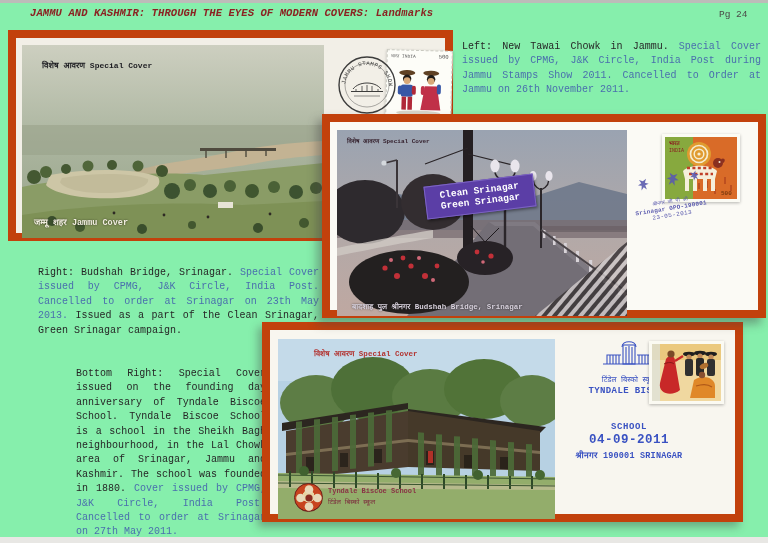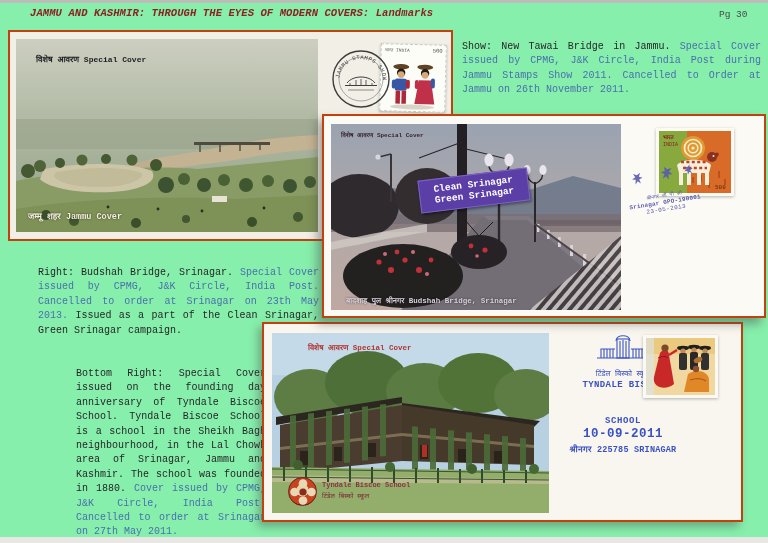--- a/index.html
+++ b/index.html
@@ -8,21 +8,21 @@
   .edge-top{position:absolute;left:0;top:0;width:768px;height:3px;background:#bdbcb9;}
   .edge-bottom{position:absolute;left:0;top:537px;width:768px;height:6px;background:#cfcecb;border-top:1px solid #b5b4b1;}
 
   .header-title{position:absolute;left:30px;top:7px;font-size:10.5px;font-weight:bold;
         font-style:italic;color:#8b2323;letter-spacing:.1px;white-space:nowrap;}
   .page-num{position:absolute;left:719px;top:9px;font-size:9.5px;color:#4b4b49;}
 
   .caption{position:absolute;font-size:10px;line-height:1.44;color:#262626;text-align:justify;}
   .blue{color:#4a6fad;}
 
-  .cover{position:absolute;border:2px solid #c2410c;box-sizing:border-box;}
+  .cover{position:absolute;border:8px solid #c2410c;box-sizing:border-box;}
   #cover1{left:8px;top:30px;width:445px;height:211px;background:#f2efe7;z-index:1;}
   #cover2{left:322px;top:114px;width:444px;height:204px;background:#fbfaf5;z-index:3;
           box-shadow:-5px 6px 9px rgba(70,70,70,.45);}
   #cover3{left:262px;top:322px;width:481px;height:200px;background:#f8f6ef;z-index:2;
           box-shadow:-4px 5px 8px rgba(70,70,70,.4);}
 
   .photo{position:absolute;overflow:hidden;}
   #photo1{left:6px;top:7px;width:302px;height:193px;}
   #photo2{left:7px;top:8px;width:290px;height:186px;}
   #photo3{left:8px;top:9px;width:277px;height:180px;}
@@ -83,21 +83,21 @@
   #text-tyndale{left:76px;top:357px;width:190px;}
 </style>
 </head>
 <body>
 
 <div class="page">
   <div class="edge-top"></div>
   <div class="edge-bottom"></div>
 
   <div class="header-title">JAMMU AND KASHMIR: THROUGH THE EYES OF MODERN COVERS: Landmarks</div>
-  <div class="page-num">Pg 30</div>
+  <div class="page-num">Pg 24</div>
 
   <div class="cover" id="cover1">
     <div class="photo" id="photo1">
       <svg viewBox="0 0 302 193" preserveAspectRatio="none">
         <defs>
           <linearGradient id="g1" x1="0" y1="0" x2="0" y2="1">
             <stop offset="0" stop-color="#cdcfc0"></stop>
               <stop offset="0.5" stop-color="#abb59f"></stop>
               <stop offset="1" stop-color="#97a388"></stop>
           </linearGradient>
@@ -178,21 +178,21 @@
         <path d="M17,35 C23,27 39,27 45,35" stroke="#2e2e2e" stroke-width="1" fill="none"></path>
         <line x1="15" y1="37.5" x2="47" y2="37.5" stroke="#2e2e2e" stroke-width="1"></line>
         <path d="M20,35 V37 M26,32 V37 M31,31 V37 M36,32 V37 M42,35 V37" stroke="#2e2e2e" stroke-width="0.8"></path>
         <line x1="18" y1="42" x2="44" y2="42" stroke="#2e2e2e" stroke-width="0.7" opacity="0.8"></line>
       </svg>
     </div>
     <div id="postmark1-under">जम्मू 180001 JAMMU</div>
   </div>
 
   <p class="caption" id="text-tawai">
-    <span>Show: New Tawai Bridge in Jammu. </span><span class="blue">Special Cover issued by CPMG, J&amp;K Circle, India Post during Jammu Stamps Show 2011. Cancelled to Order at Jammu on 26th November 2011.</span>
+    <span>Left: New Tawai Chowk in Jammu. </span><span class="blue">Special Cover issued by CPMG, J&amp;K Circle, India Post during Jammu Stamps Show 2011. Cancelled to Order at Jammu on 26th November 2011.</span>
   </p>
 
   <div class="cover" id="cover2">
     <div class="photo" id="photo2">
       <svg viewBox="0 0 290 186" preserveAspectRatio="none">
         <defs>
           <linearGradient id="g2" x1="0" y1="0" x2="0" y2="1">
             <stop offset="0" stop-color="#9aa3b1"></stop>
               <stop offset="0.55" stop-color="#b2a9a8"></stop>
               <stop offset="1" stop-color="#bfa8a1"></stop>
@@ -381,22 +381,22 @@
           <rect x="22" y="7" width="12" height="19"></rect>
           <path d="M25,9 v17 M28,8 v18 M31,9 v17"></path>
           <path d="M6,26 V17 H20 M50,26 V17 H36"></path>
           <path d="M9,17 v9 M12,17 v9 M15,17 v9 M18,17 v9 M38,17 v9 M41,17 v9 M44,17 v9 M47,17 v9"></path>
           <path d="M2,26 H54"></path>
         </g>
       </svg>
       <div class="pm3-hi">टिंडेल बिस्को स्कूल</div>
       <div class="pm3-n1">TYNDALE BISCOE</div>
       <div class="pm3-n2">SCHOOL</div>
-      <div class="pm3-date">10-09-2011</div>
-      <div class="pm3-place">श्रीनगर 225785 SRINAGAR</div>
+      <div class="pm3-date">04-09-2011</div>
+      <div class="pm3-place">श्रीनगर 190001 SRINAGAR</div>
     </div>
 
     <div class="stamp" id="stamp3">
       <svg viewBox="0 0 69 57">
         <rect width="69" height="57" fill="#f0d8a0"></rect>
         <rect width="69" height="16" fill="#e9c473" opacity="0.75"></rect>
         <rect width="8" height="57" fill="#d8e8f0" opacity="0.6"></rect>
         <path d="M14,15 C18,10 23,12 23,17 L28,46 C20,53 6,50 8,39 Z" fill="#c82828"></path>
         <path d="M12,20 C16,18 20,18 22,20" stroke="#8a1818" stroke-width="1" fill="none"></path>
         <circle cx="19" cy="10" r="3.6" fill="#7a4a28"></circle>

